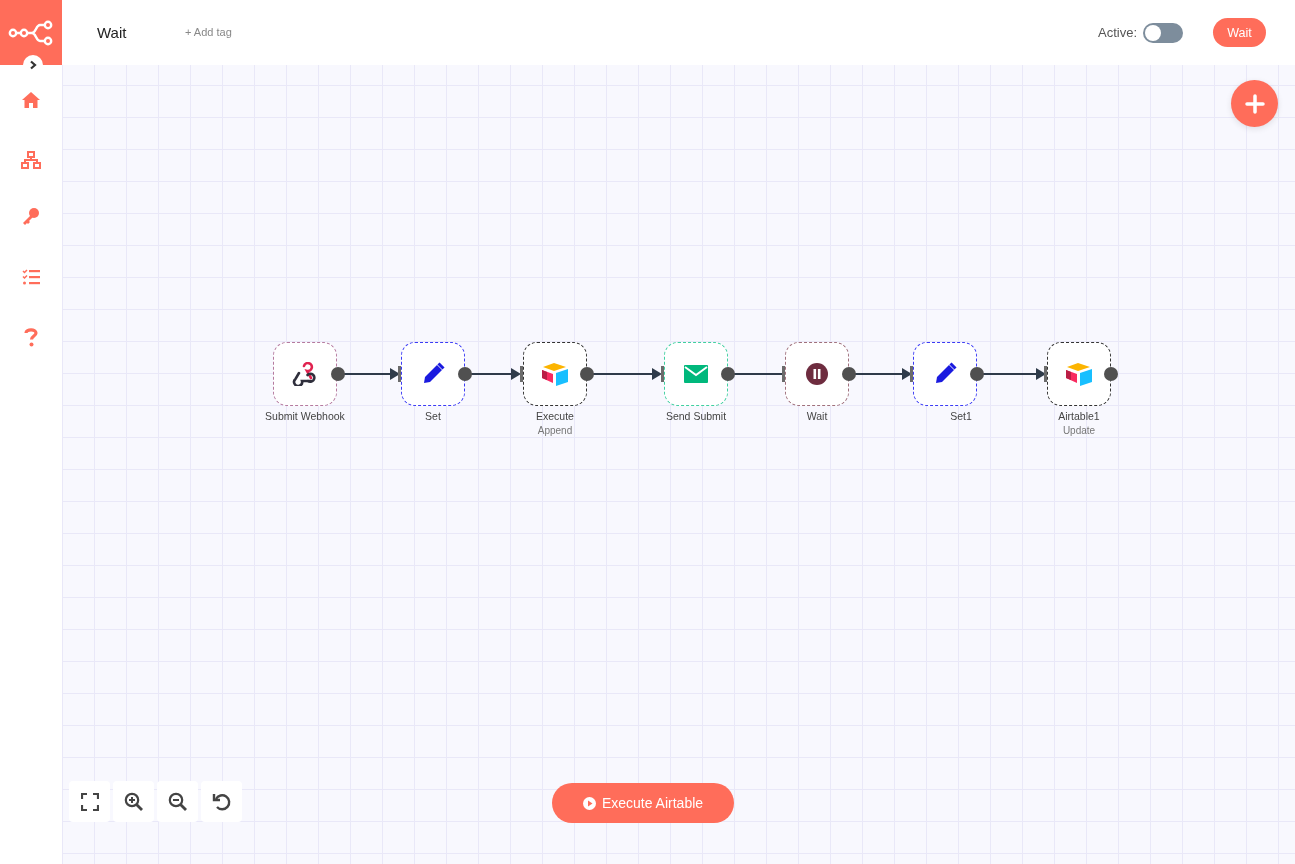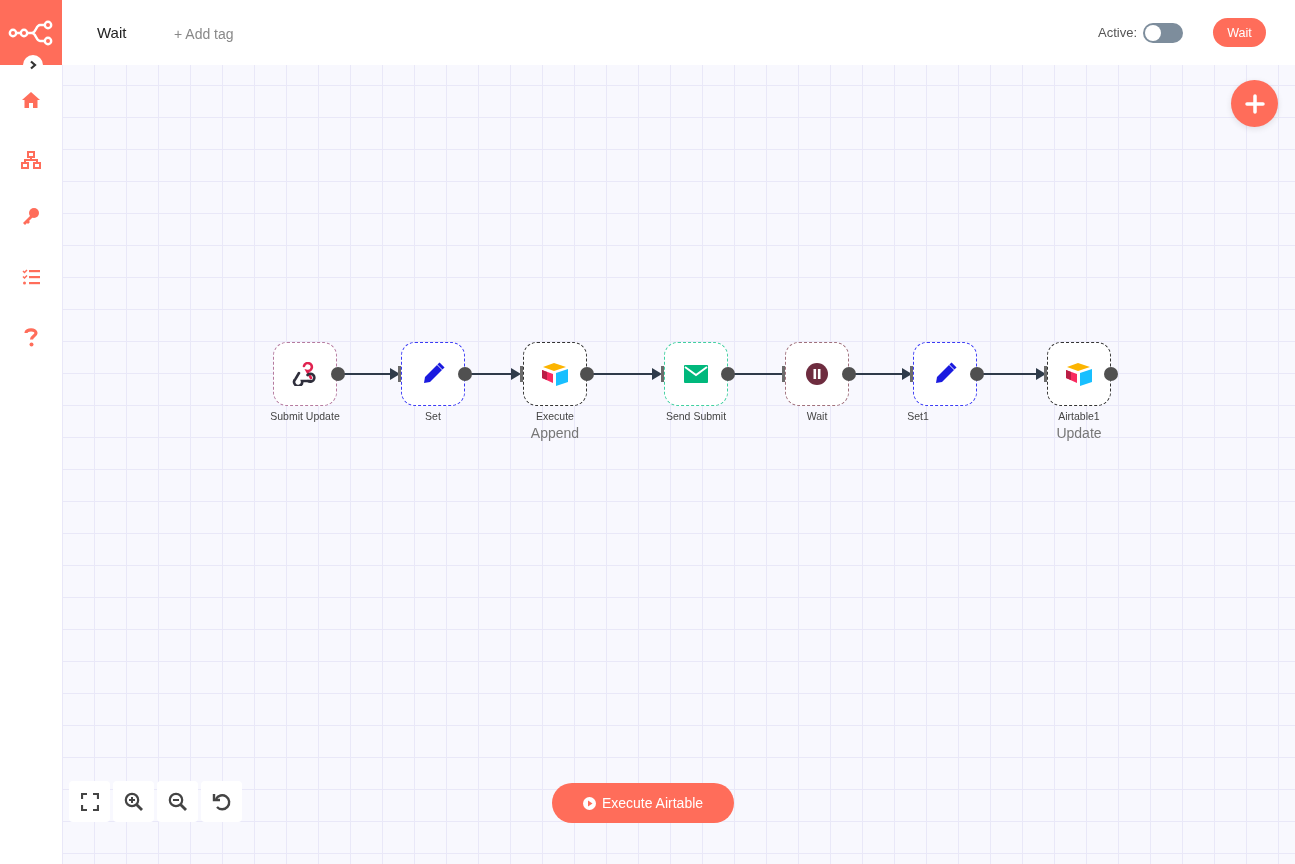--- a/index.html
+++ b/index.html
@@ -1,34 +1,34 @@
 <!DOCTYPE html>
 <html><head>
 <meta charset="utf-8">
 <style>
   * { box-sizing: border-box; margin: 0; padding: 0; }
   html, body { width: 1295px; height: 864px; overflow: hidden; background: #fff; font-family: "Liberation Sans", "DejaVu Sans", sans-serif; }
   .header { position: absolute; left: 0; top: 0; width: 1295px; height: 65px; background: #fff; }
   .logo { position: absolute; left: 0; top: 0; width: 62px; height: 65px; background: #ff6d5a; display: flex; align-items: center; justify-content: center; }
   .expand-btn { position: absolute; left: 23px; top: 55px; width: 20px; height: 20px; border-radius: 50%; background: #fff; display: flex; align-items: center; justify-content: center; z-index: 5; }
   .wf-title { position: absolute; left: 97px; top: 24px; font-size: 15px; color: #222; }
-  .add-tag { position: absolute; left: 174px; top: 26px; font-size: 14px; color: #888; cursor: pointer; }
+  .add-tag { position: absolute; left: 185px; top: 26px; font-size: 11px; color: #888; cursor: pointer; }
   .active-label { position: absolute; left: 1098px; top: 25px; font-size: 13px; color: #555; }
   .toggle { position: absolute; left: 1143px; top: 23px; width: 40px; height: 20px; border-radius: 10px; background: #7d8d9c; }
   .toggle .knob { position: absolute; left: 2px; top: 2px; width: 16px; height: 16px; border-radius: 50%; background: #fff; }
   .save-btn { position: absolute; left: 1213px; top: 18px; width: 53px; height: 29px; border-radius: 15px; background: #ff6d5a; color: #fff; font-size: 12.5px; border: none; display: flex; align-items: center; justify-content: center; }
   .sidebar { position: absolute; left: 0; top: 65px; width: 62px; height: 799px; background: #fff; }
   .side-item { position: absolute; left: 16px; width: 30px; height: 30px; display: flex; align-items: center; justify-content: center; cursor: pointer; }
   .canvas { position: absolute; left: 62px; top: 65px; width: 1233px; height: 799px; background-color: #f8f8fe;
     background-image: linear-gradient(to right, #e9e8f8 1px, transparent 1px), linear-gradient(to bottom, #e9e8f8 1px, transparent 1px);
     background-size: 32px 32px; background-position: 0px 20px; overflow: hidden; }
   .add-node { position: absolute; left: 1231px; top: 80px; width: 47px; height: 47px; border-radius: 50%; background: #ff6d5a; display: flex; align-items: center; justify-content: center; box-shadow: 0 2px 6px rgba(0,0,0,0.1); z-index: 5; }
   .node { position: absolute; top: 342px; width: 64px; height: 64px; border-radius: 14px; background: #fff; display: flex; align-items: center; justify-content: center; border: 1px dashed #999; }
   .node-label { position: absolute; top: 410px; width: 120px; text-align: center; font-size: 10.5px; color: #444; }
-  .node-sub { position: absolute; top: 425px; width: 120px; text-align: center; font-size: 14px; color: #777; }
+  .node-sub { position: absolute; top: 425px; width: 120px; text-align: center; font-size: 10px; color: #777; }
   .out-dot { position: absolute; top: 367px; width: 14px; height: 14px; border-radius: 50%; background: #505050; }
   .in-port { position: absolute; top: 366px; width: 6px; height: 16px; background: #6b6b6b; }
   .conn { position: absolute; top: 373px; height: 2px; background: #2f3b4a; }
   .arrow { position: absolute; top: 368px; width: 0; height: 0; border-top: 6px solid transparent; border-bottom: 6px solid transparent; border-left: 10px solid #2f3b4a; }
   .zoom-ctrl { position: absolute; top: 781px; width: 41px; height: 41px; background: #fff; border-radius: 4px; display: flex; align-items: center; justify-content: center; cursor: pointer; }
   .exec-btn { position: absolute; left: 552px; top: 783px; width: 182px; height: 40px; border-radius: 20px; background: #ff6d5a; color: #fff; font-size: 14px; border: none; display: flex; align-items: center; justify-content: center; gap: 6px; }
 </style>
 </head>
 <body>
 
@@ -124,21 +124,21 @@
 <div class="node" style="left:273px;border-color:#b57a9f">
   <svg width="26" height="24" viewBox="0 0 26 24">
     <g fill="none" stroke-width="2.6" stroke-linecap="round">
       <path d="M12 4 A4 4 0 1 1 15 9 L19 16" stroke="#e0224f"></path>
       <path d="M7 11 L3.5 17 A4 4 0 1 0 10 19 H19" stroke="#2f2f3c"></path>
       <path d="M16 19 A4 4 0 1 0 15.5 13" stroke="#2f2f3c"></path>
     </g>
   </svg>
 </div>
 <div class="out-dot" style="left:331px"></div>
-<div class="node-label" style="left:245px">Submit Update</div>
+<div class="node-label" style="left:245px">Submit Webhook</div>
 
 <div class="in-port" style="left:398px"></div>
 <div class="node" style="left:401px;border-color:#3b3bf5">
   <svg width="26" height="26" viewBox="0 0 26 26">
       <path d="M4 22 L5 16 L17 4 L22 9 L10 21 Z" fill="#1a1adf"></path>
       <path d="M18.5 2.5 L23.5 7.5" stroke="#1a1adf" stroke-width="3"></path>
     </svg>
 </div>
 <div class="out-dot" style="left:458px"></div>
 <div class="node-label" style="left:373px">Set</div>
@@ -178,21 +178,21 @@
 <div class="node-label" style="left:757px">Wait</div>
 
 <div class="in-port" style="left:910px"></div>
 <div class="node" style="left:913px;border-color:#3b3bf5">
   <svg width="26" height="26" viewBox="0 0 26 26">
       <path d="M4 22 L5 16 L17 4 L22 9 L10 21 Z" fill="#1a1adf"></path>
       <path d="M18.5 2.5 L23.5 7.5" stroke="#1a1adf" stroke-width="3"></path>
     </svg>
 </div>
 <div class="out-dot" style="left:970px"></div>
-<div class="node-label" style="left:858px">Set1</div>
+<div class="node-label" style="left:901px">Set1</div>
 
 <div class="in-port" style="left:1044px"></div>
 <div class="node" style="left:1047px;border-color:#333">
   <svg width="28" height="24" viewBox="0 0 28 24">
     <path d="M13 1 L25 5 L13 9 L2 5 Z" fill="#fcb400"></path>
     <path d="M15 11 L27 7 V20 L15 24 Z" fill="#18bfff"></path>
     <path d="M1 8 L12 12 V21 L1 16 Z" fill="#f82b60"></path>
     <path d="M1 8 L6 10 V18 L1 16 Z" fill="#ba1e45"></path>
   </svg>
 </div>

